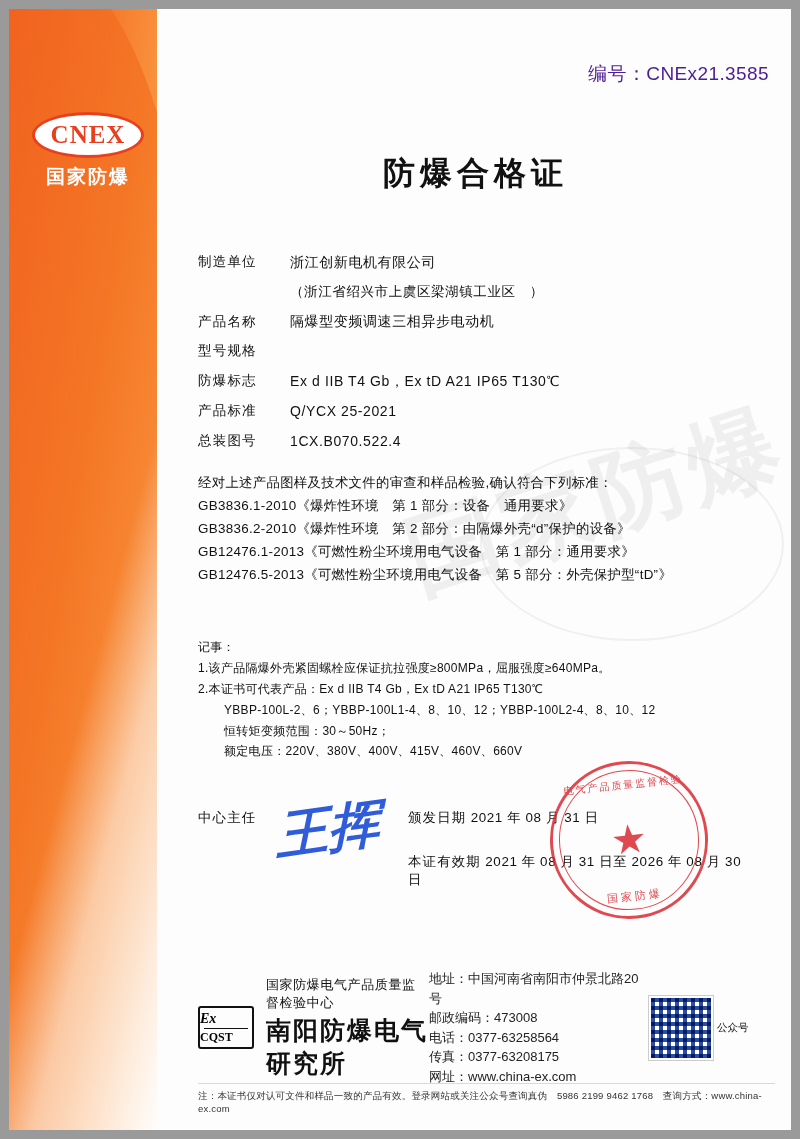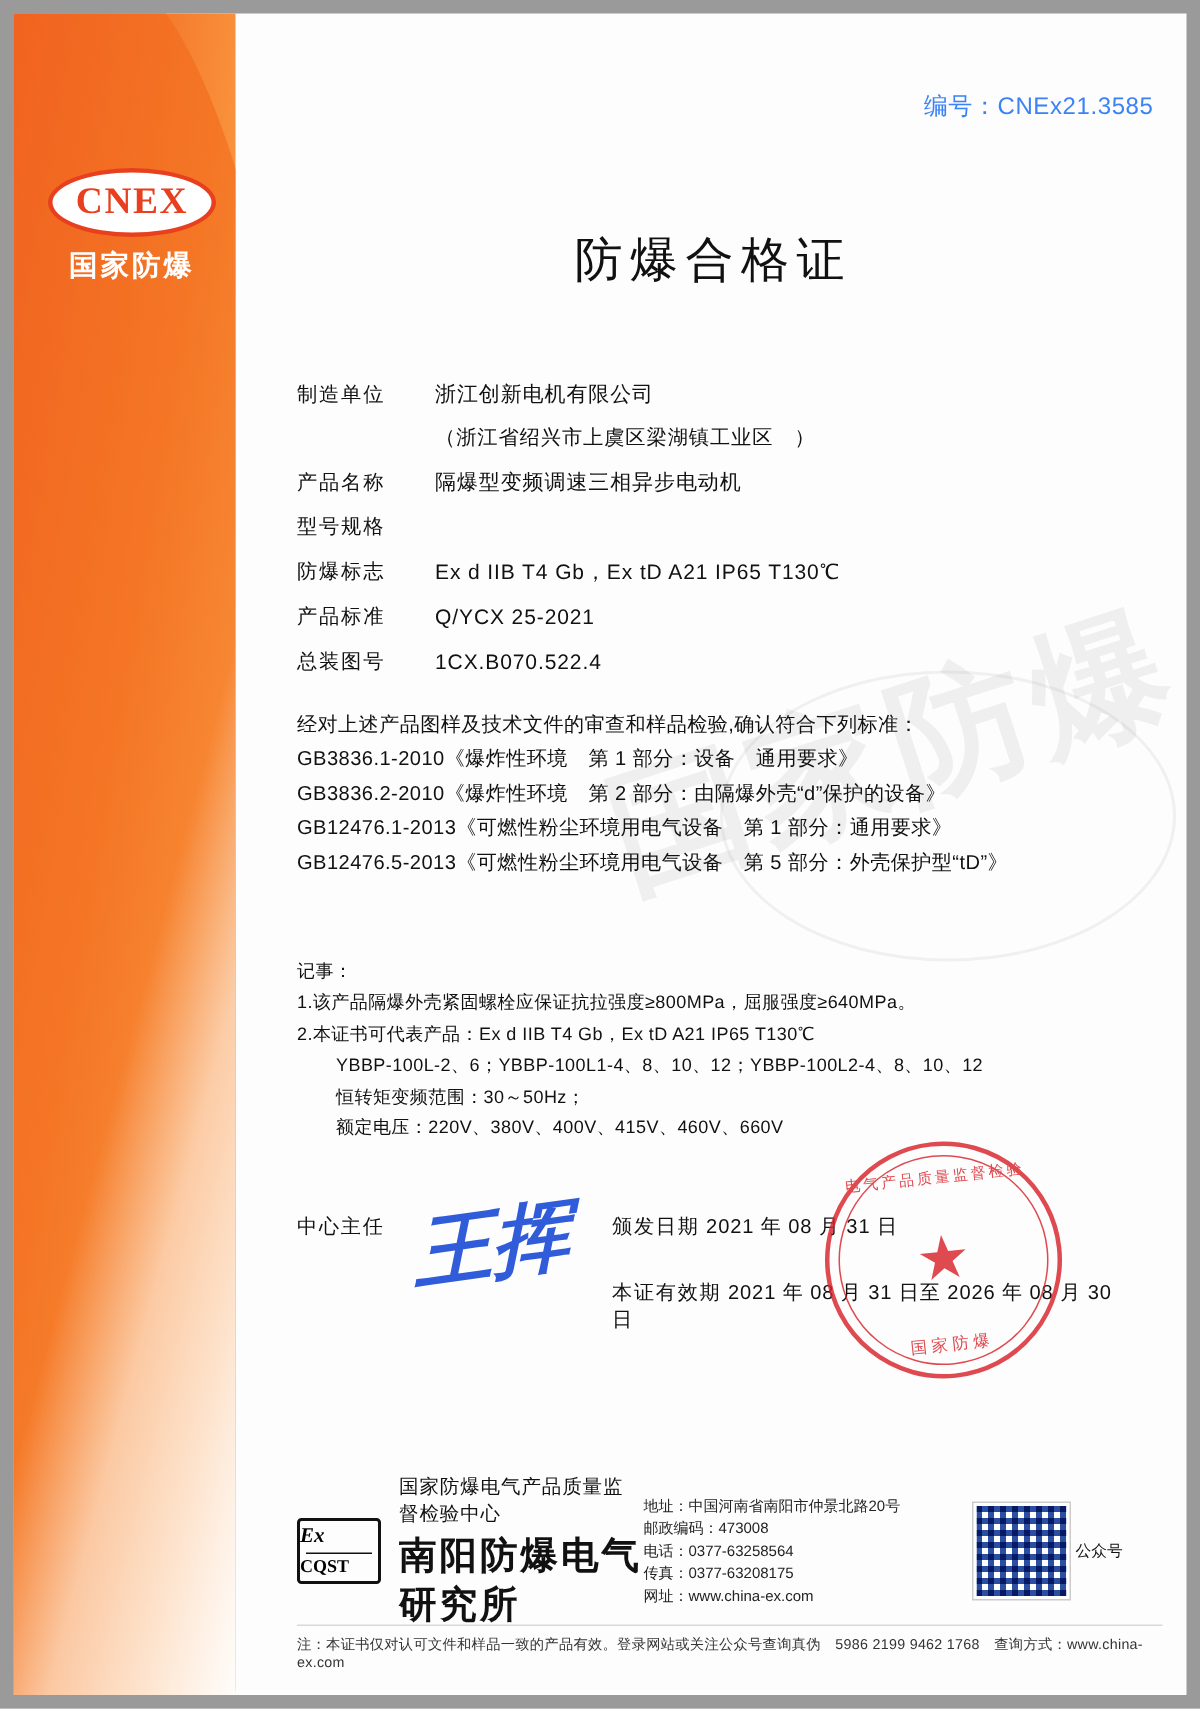--- a/index.html
+++ b/index.html
@@ -106,45 +106,45 @@
     position: absolute;
     left: 160px;
     top: 9px;
     right: 9px;
     bottom: 9px;
   }
   .serial {
     position: absolute;
     right: 22px;
     top: 52px;
-    font-size: 16px;
-    color: #3b82f6;
+    font-size: 19px;
+    color: #4c1d95;
     letter-spacing: .4px;
   }
   .doc-title {
     position: absolute;
     left: 0; right: 0;
     top: 143px;
     text-align: center;
     font-size: 32px;
-    font-weight: normal;
+    font-weight: bold;
     letter-spacing: 5px;
     color: #111;
     font-family: "Liberation Serif", serif;
   }
   
   .fields {
     position: absolute;
     left: 38px;
     top: 243px;
     right: 20px;
   }
   .frow {
     display: flex;
-    align-items: flex-end;
+    align-items: center;
     margin-bottom: 9px;
     font-size: 13.5px;
     color: #111;
     line-height: 1.5;
   }
   .flabel {
     width: 92px;
     flex: none;
     letter-spacing: 1.2px;
   }
@@ -318,21 +318,21 @@
     font-size: 25px;
     font-weight: bold;
     letter-spacing: 2px;
     color: #111;
     margin-top: 2px;
     font-family: "Liberation Serif", serif;
   }
   .footer-addr {
     width: 212px;
     flex: none;
-    font-size: 10px;
+    font-size: 13px;
     line-height: 1.5;
     color: #222;
   }
   .qr {
     width: 60px;
     height: 60px;
     flex: none;
     margin-left: 8px;
     background:
       repeating-linear-gradient(90deg, #2a4fa0 0 4px, #fff 4px 8px),

